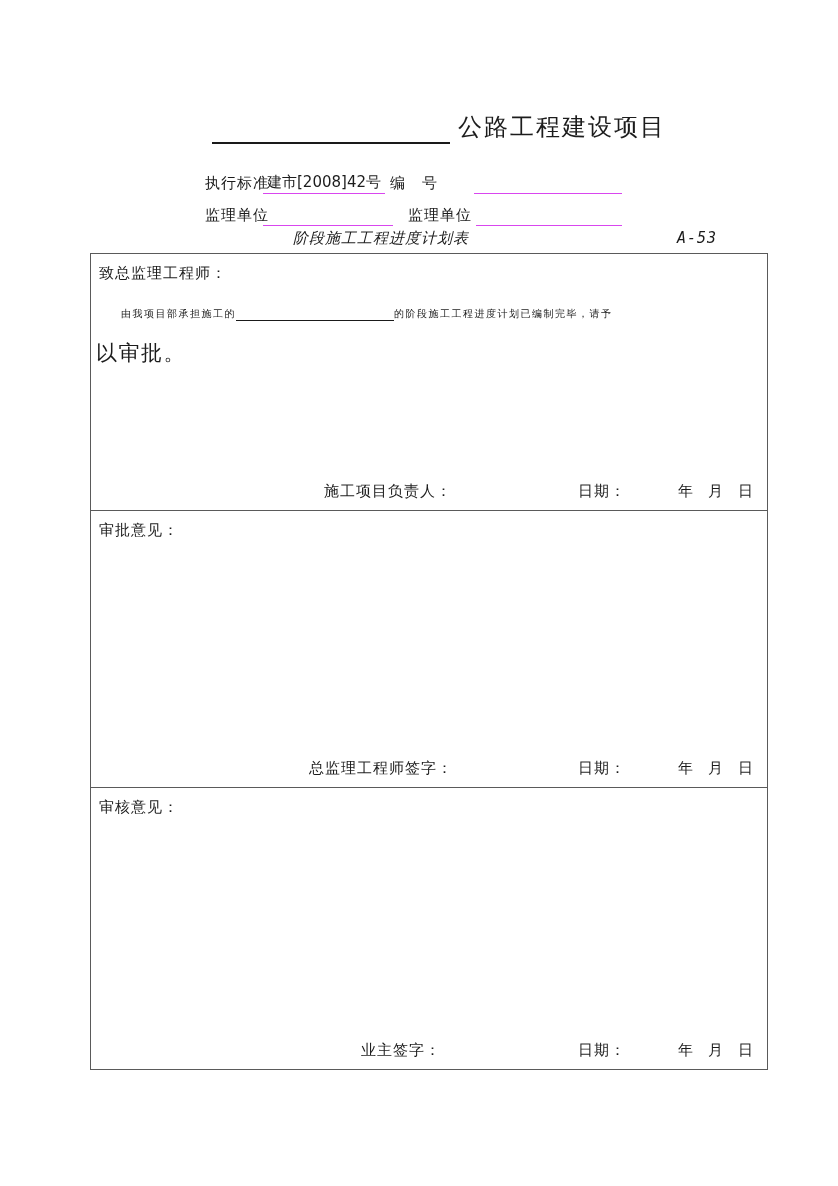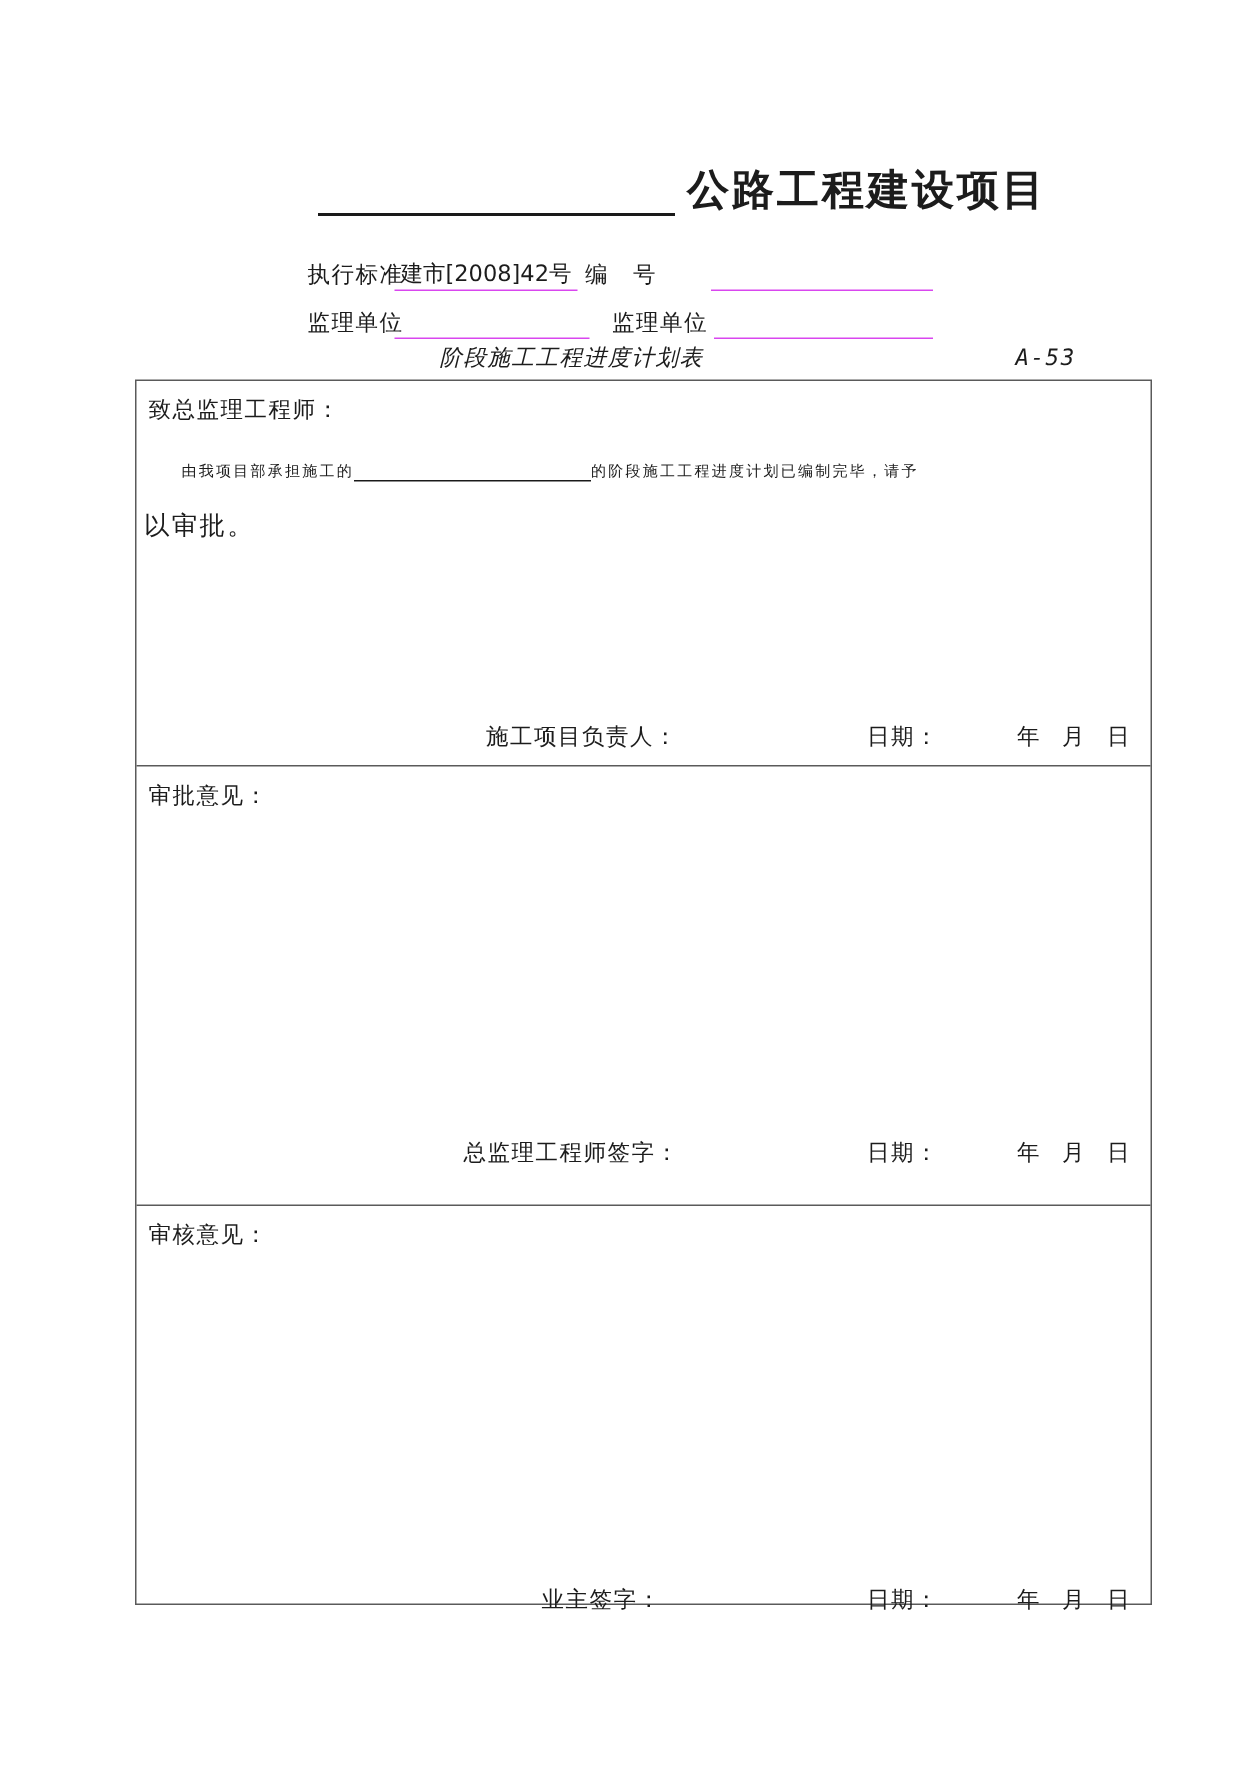--- a/index.html
+++ b/index.html
@@ -15,21 +15,21 @@
   }
 
   
   .title-row { position: absolute; top: 110px; left: 212px; height: 36px; white-space: nowrap; }
   .title-blank {
     display: inline-block; width: 238px; height: 32px;
     border-bottom: 2px solid #1a1a1a; vertical-align: bottom;
   }
   .doc-title {
     display: inline-block; margin-left: 8px;
-    font-size: 28px; font-weight: bold; letter-spacing: 2px;
+    font-size: 24px; font-weight: normal; letter-spacing: 2px;
     vertical-align: bottom; line-height: 34px;
   }
 
   
   .meta-row { position: absolute; left: 0; width: 100%; height: 24px; font-size: 15px; }
   .m-label { position: absolute; top: 2px; letter-spacing: 1px; white-space: nowrap; }
   .m-blank {
     position: absolute; top: -1px; height: 23px;
     border-bottom: 1px solid #d946ef; text-align: center;
     font-size: 15px; line-height: 22px; white-space: nowrap;
@@ -43,38 +43,38 @@
   
   .box {
     position: absolute; left: 90px; top: 253px;
     width: 678px; height: 817px;
     border: 1px solid #5a5a5a;
     background: #ffffff;
   }
   .sec { position: relative; width: 100%; }
   .sec1 { height: 256px; font-family: Liberation Serif, serif; }
   .sec2 { height: 277px; border-top: 1px solid #5a5a5a; }
-  .sec3 { height: 282px; border-top: 1px solid #5a5a5a; margin-top: 16px; }
+  .sec3 { height: 282px; border-top: 1px solid #5a5a5a; }
 
   .sec-heading {
     position: absolute; top: 10px; left: 8px;
     font-size: 15px; letter-spacing: 1px; white-space: nowrap;
   }
 
   .body-line1 {
     position: absolute; top: 49px; left: 30px;
     font-size: 10px; letter-spacing: 1.5px; white-space: nowrap;
   }
   .inline-blank {
     display: inline-block; width: 158px; height: 18px;
     border-bottom: 1px solid #1a1a1a; vertical-align: bottom;
   }
   .body-line2 {
     position: absolute; top: 85px; left: 5px;
-    font-size: 17px; letter-spacing: 1.5px; white-space: nowrap;
+    font-size: 21px; letter-spacing: 1.5px; white-space: nowrap;
   }
 
   .sig-row { position: absolute; bottom: 8px; left: 0; width: 100%; height: 20px; font-size: 15px; }
   .sig-label { position: absolute; top: 0; letter-spacing: 1px; white-space: nowrap; }
   .date-label { position: absolute; top: 0; left: 487px; letter-spacing: 1px; white-space: nowrap; }
   .ymd { position: absolute; top: 0; left: 587px; white-space: nowrap; }
 
   
   .footer-note {
     position: absolute; top: 1078px; left: 100px;

